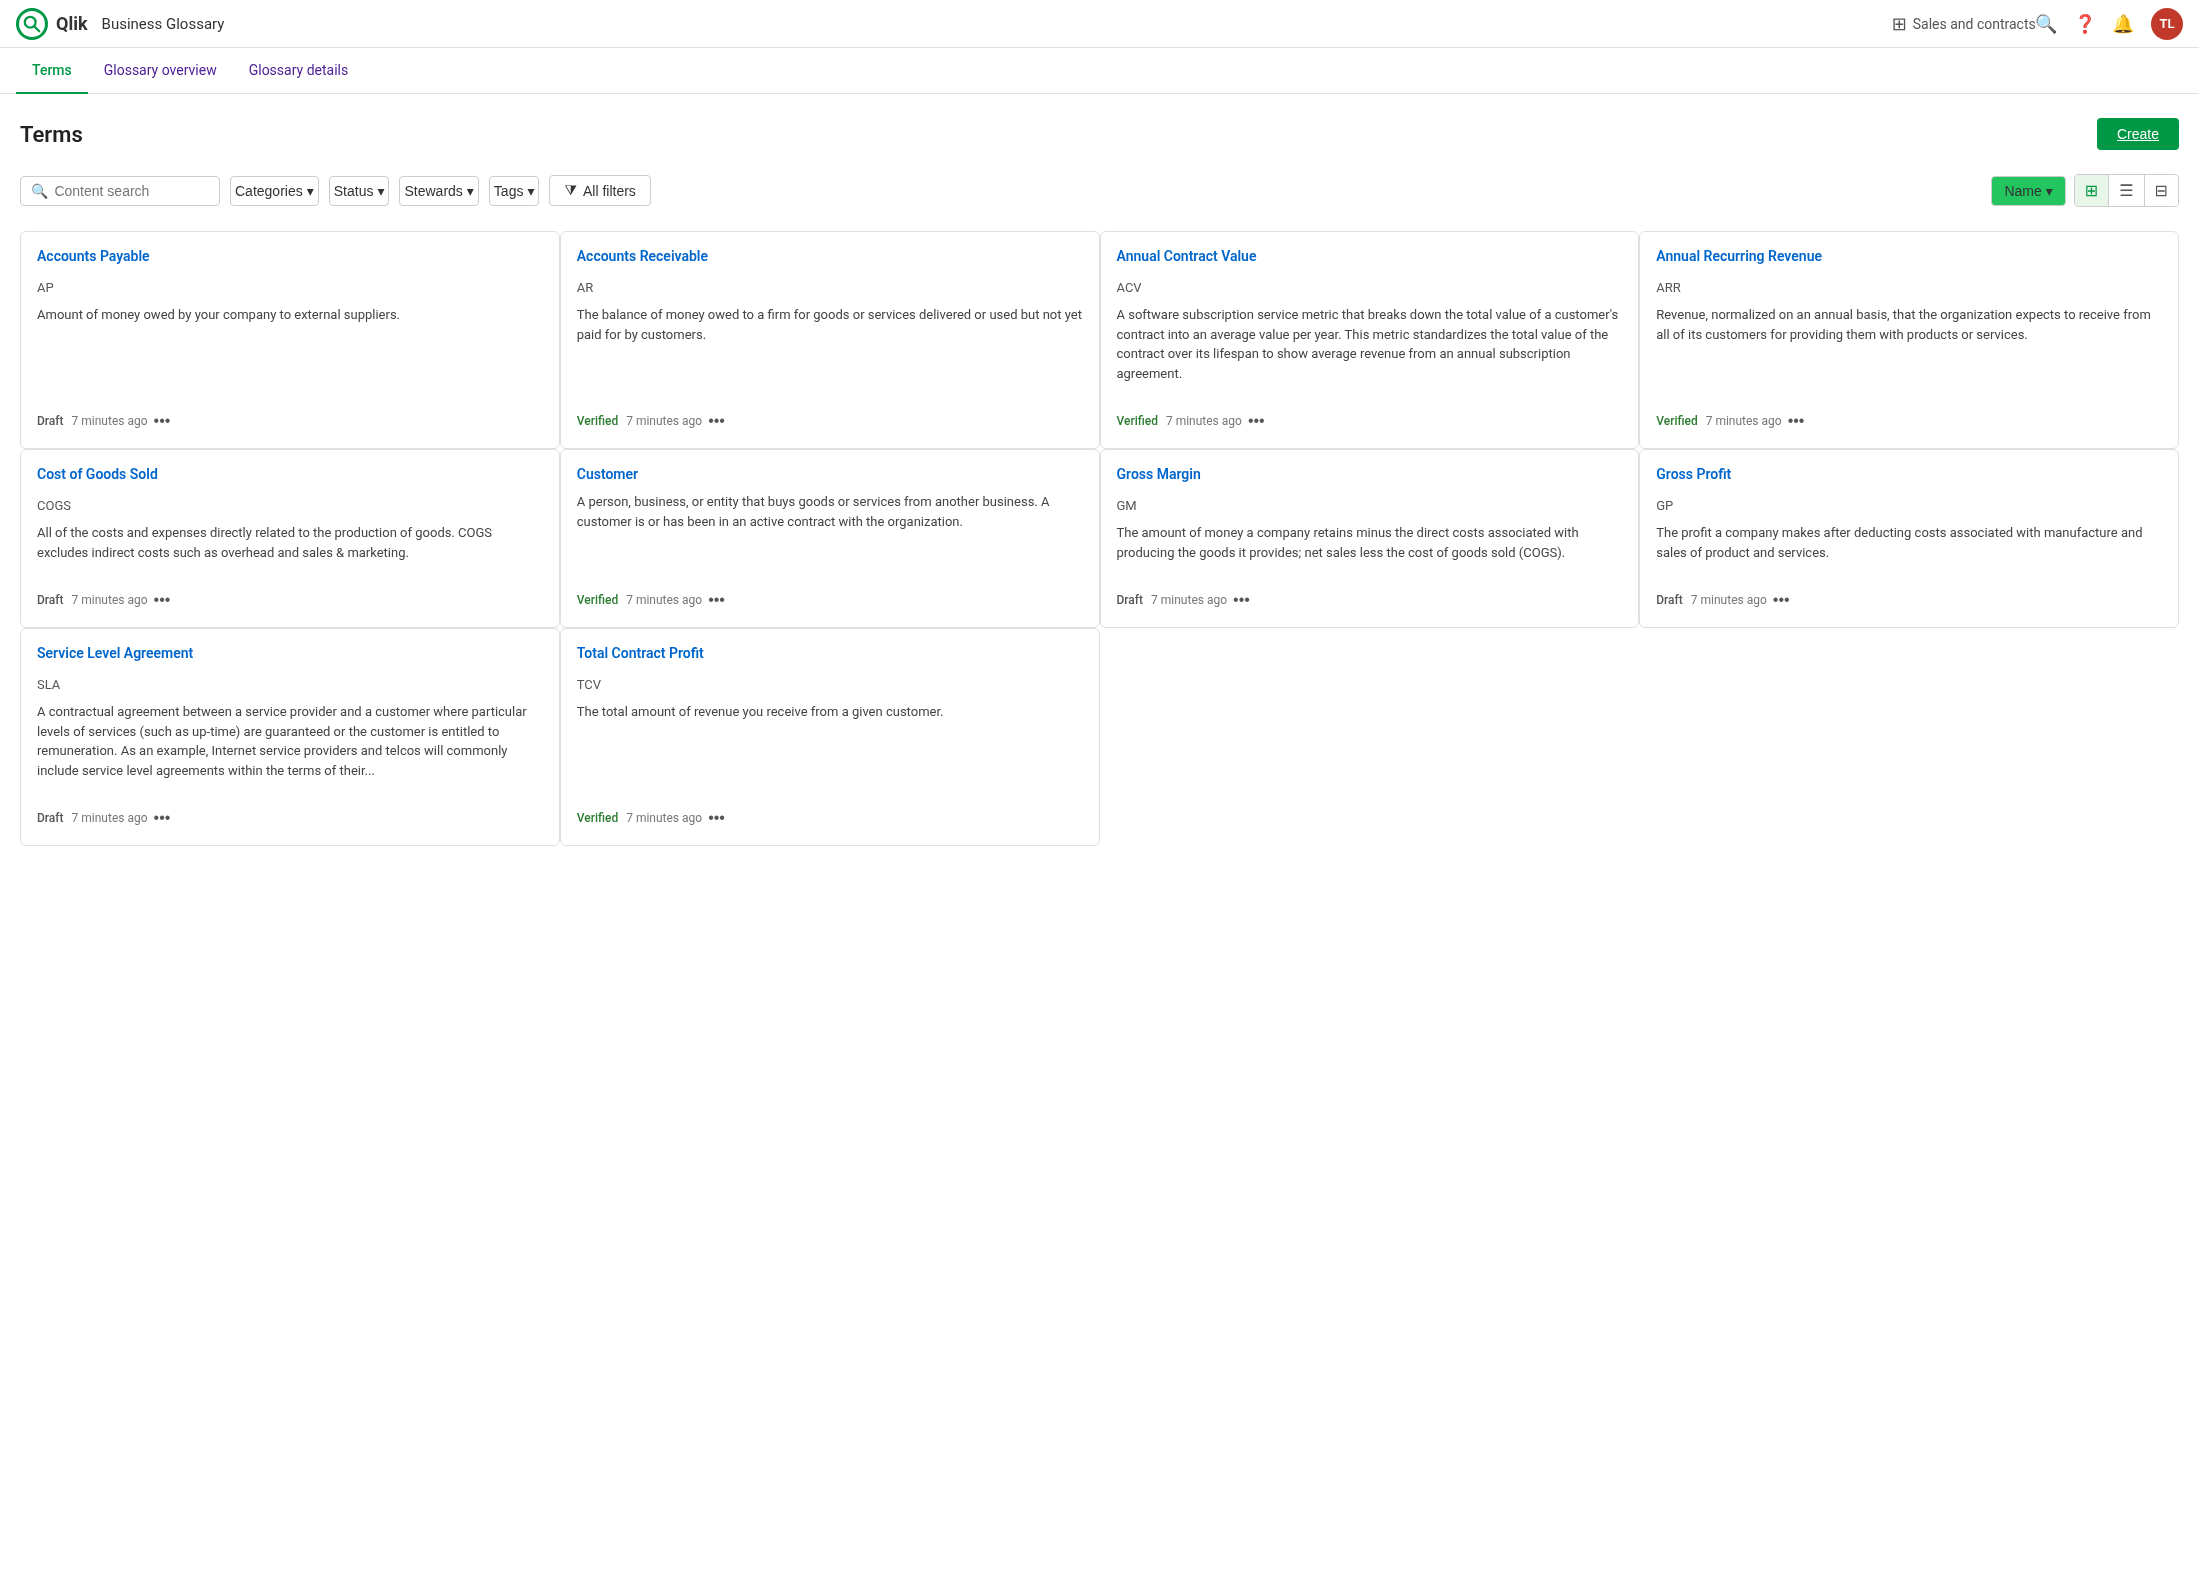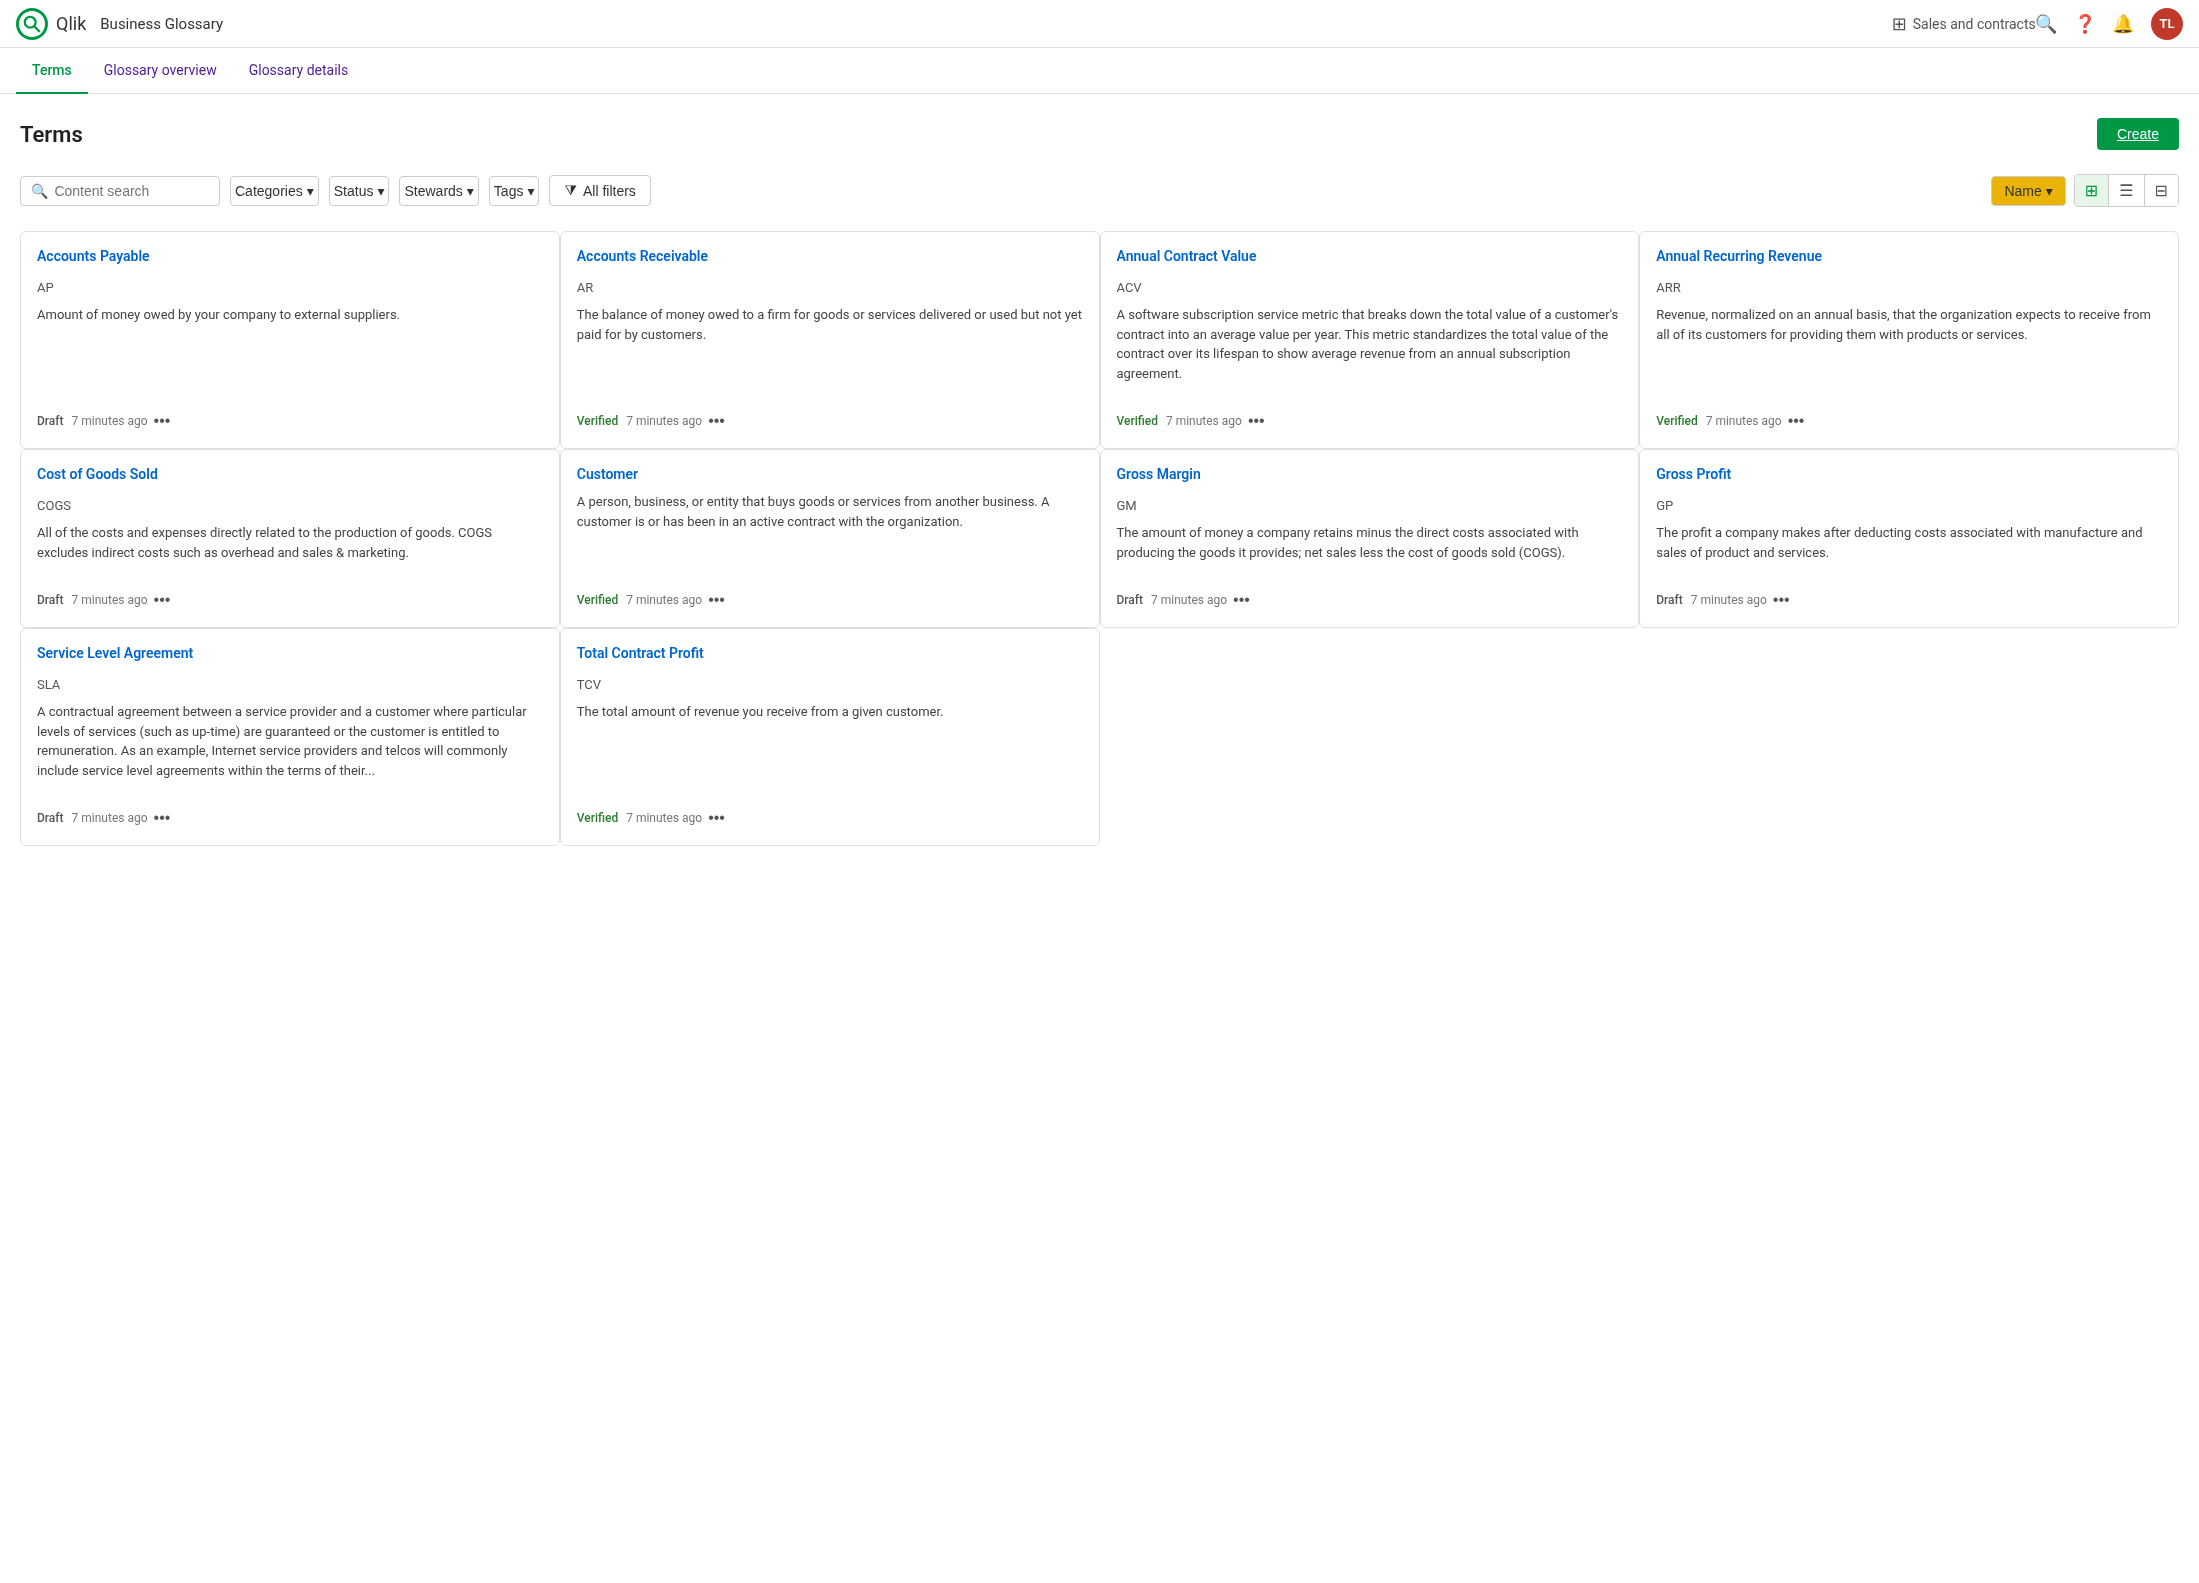--- a/index.html
+++ b/index.html
@@ -10,21 +10,21 @@
       display: flex; align-items: center; padding: 0 16px; height: 48px;
       border-bottom: 1px solid #e0e0e0; background: #fff;
     }
     .topbar-left { display: flex; align-items: center; gap: 10px; flex: 1; }
     .qlik-logo { display: flex; align-items: center; gap: 8px; }
     .qlik-logo-circle {
       width: 32px; height: 32px; border-radius: 50%; border: 3px solid #009845;
       display: flex; align-items: center; justify-content: center;
     }
     .qlik-logo-circle svg { width: 18px; height: 18px; }
-    .qlik-logo-text { font-size: 18px; font-weight: 400; color: #333; }
+    .qlik-logo-text { font-size: 18px; font-weight: 700; color: #333; }
     .app-name { font-size: 15px; color: #333; margin-left: 4px; }
     .topbar-center { display: flex; align-items: center; gap: 6px; font-size: 14px; color: #555; }
     .topbar-center-icon { font-size: 18px; color: #555; }
     .topbar-right { display: flex; align-items: center; gap: 16px; }
     .topbar-icon { font-size: 18px; color: #555; cursor: pointer; }
     .avatar {
       width: 32px; height: 32px; border-radius: 50%; background: #c0392b;
       color: #fff; display: flex; align-items: center; justify-content: center;
       font-size: 13px; font-weight: 600;
     }
@@ -57,21 +57,21 @@
       display: flex; align-items: center; gap: 4px; border: 1px solid #ccc; border-radius: 4px;
       padding: 6px 4px; font-size: 14px; color: #333; background: #fff; cursor: pointer;
     }
     .all-filters-btn {
       display: flex; align-items: center; gap: 6px; border: 1px solid #ccc; border-radius: 4px;
       padding: 6px 14px; font-size: 14px; color: #333; background: #fff; cursor: pointer;
     }
     .filters-right { margin-left: auto; display: flex; align-items: center; gap: 8px; }
     .sort-btn {
       display: flex; align-items: center; gap: 4px; border: 1px solid #ccc; border-radius: 4px;
-      padding: 6px 12px; font-size: 14px; color: #333; background: #eab308; cursor: pointer;
+      padding: 6px 12px; font-size: 14px; color: #333; background: #22c55e; cursor: pointer;
     }
     .view-toggle { display: flex; border: 1px solid #ccc; border-radius: 4px; overflow: hidden; }
     .view-btn {
       padding: 6px 10px; background: #fff; border: none; cursor: pointer; font-size: 16px; color: #555;
       border-right: 1px solid #ccc;
     }
     .view-btn:last-child { border-right: none; }
     .view-btn.active { background: #e8f5e9; color: #009845; }
 
     

